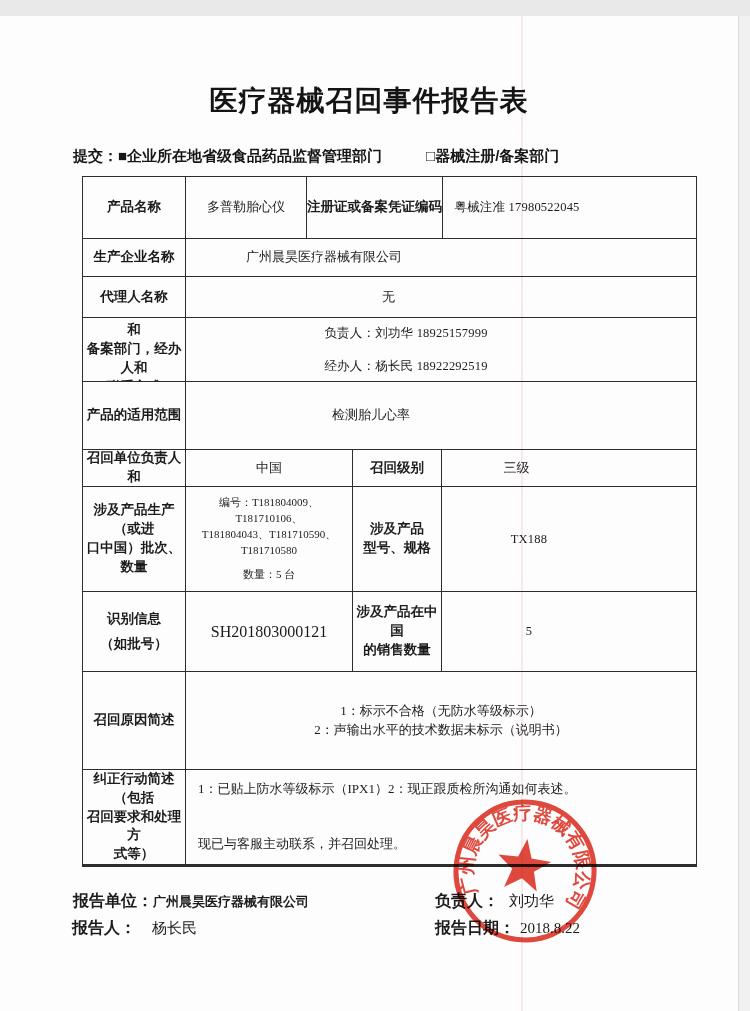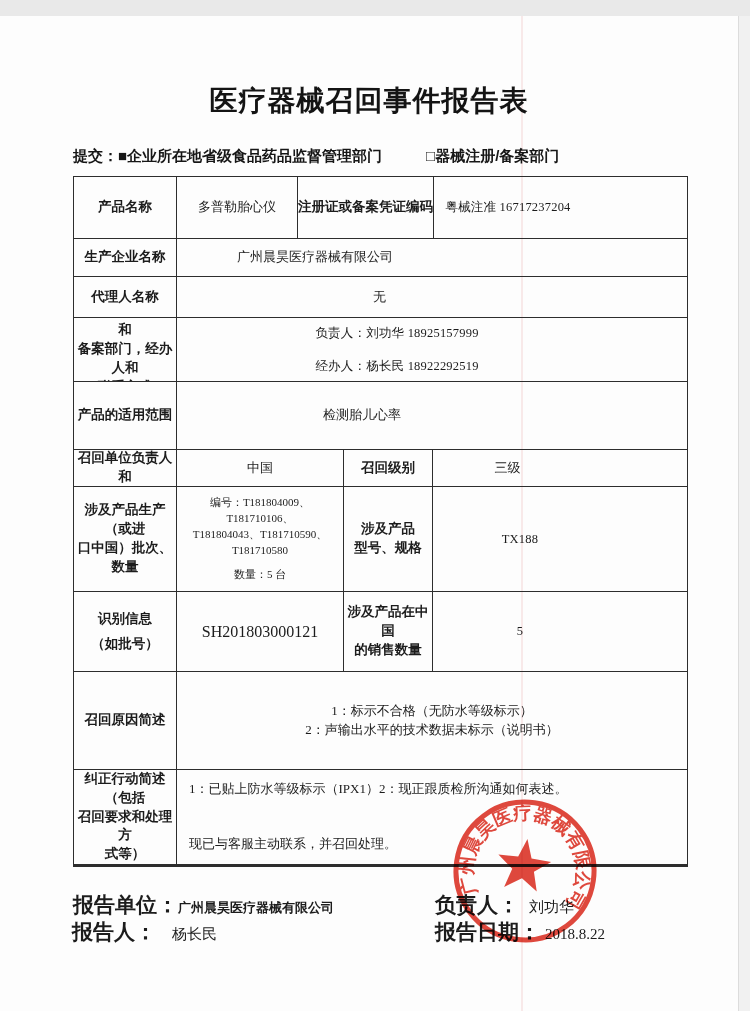--- a/index.html
+++ b/index.html
@@ -20,21 +20,21 @@
     font-size:28px;font-weight:bold;letter-spacing:1px;color:#141414;
   }
   .submit-line{
     position:absolute;top:131px;left:73px;width:620px;
     font-family:"Liberation Sans","DejaVu Sans",sans-serif;
     font-size:15px;font-weight:bold;color:#161616;white-space:nowrap;
   }
   .submit-gap{display:inline-block;width:44px;}
   
   .tbl{
-    position:absolute;left:73px;top:160px;width:615px;
+    position:absolute;left:82px;top:160px;width:615px;
     border:1.6px solid #2d2d2d;border-bottom-width:3px;
     box-sizing:border-box;background:transparent;
   }
   .tr{display:flex;border-bottom:1.5px solid #2d2d2d;box-sizing:border-box;}
   .tr:last-child{border-bottom:none;}
   .td{
     border-right:1.5px solid #2d2d2d;box-sizing:border-box;
     display:flex;flex-direction:column;justify-content:center;align-items:center;
     text-align:center;line-height:1.45;overflow:hidden;
   }
@@ -54,21 +54,21 @@
   .prL{padding-right:140px;}
   .pr70{padding-right:70px;gap:44px;}
   .gap14{row-gap:14px;}
   .gap20{row-gap:36px;}
   .gap6{row-gap:6px;}
   .leftcell{align-items:flex-start;text-align:left;padding-left:12px;}
   .startpad{align-items:flex-start;text-align:left;padding-left:60px;}
   .mt8{margin-top:8px;}
   
   .foot{position:absolute;left:0;top:0;white-space:nowrap;}
-  .flabel{font-family:Liberation Mono, monospace;font-weight:bold;font-size:21px;}
+  .flabel{font-family:Liberation Mono, monospace;font-weight:bold;font-size:16px;}
   .fval{font-size:15px;}
   .fval-small{font-size:13px;font-weight:bold;font-family:"Liberation Sans","DejaVu Sans",sans-serif;}
   
   .seal{position:absolute;left:445px;top:775px;width:160px;height:160px;
     mix-blend-mode:multiply;opacity:0.9;}
 </style>
 </head>
 <body>
 
 <div class="page">
@@ -81,21 +81,21 @@
   <div class="submit-line">
     <span>提交：</span><span>■</span><span>企业所在地省级食品药品监督管理部门</span><span class="submit-gap"></span><span>□</span><span>器械注册/备案部门</span>
   </div>
 
   <div class="tbl">
 
     <div class="tr" style="height:62px">
       <div class="td c1 lab">产品名称</div>
       <div class="td cA2 val">多普勒胎心仪</div>
       <div class="td cA3 lab">注册证或备案凭证编码</div>
-      <div class="td cLast num prM">粤械注准 16717237204</div>
+      <div class="td cLast num prM">粤械注准 17980522045</div>
     </div>
 
     <div class="tr" style="height:38px">
       <div class="td c1 lab">生产企业名称</div>
       <div class="td cLast val startpad">广州晨昊医疗器械有限公司</div>
     </div>
 
     <div class="tr" style="height:41px">
       <div class="td c1 lab">代理人名称</div>
       <div class="td cLast val prM">无</div>

